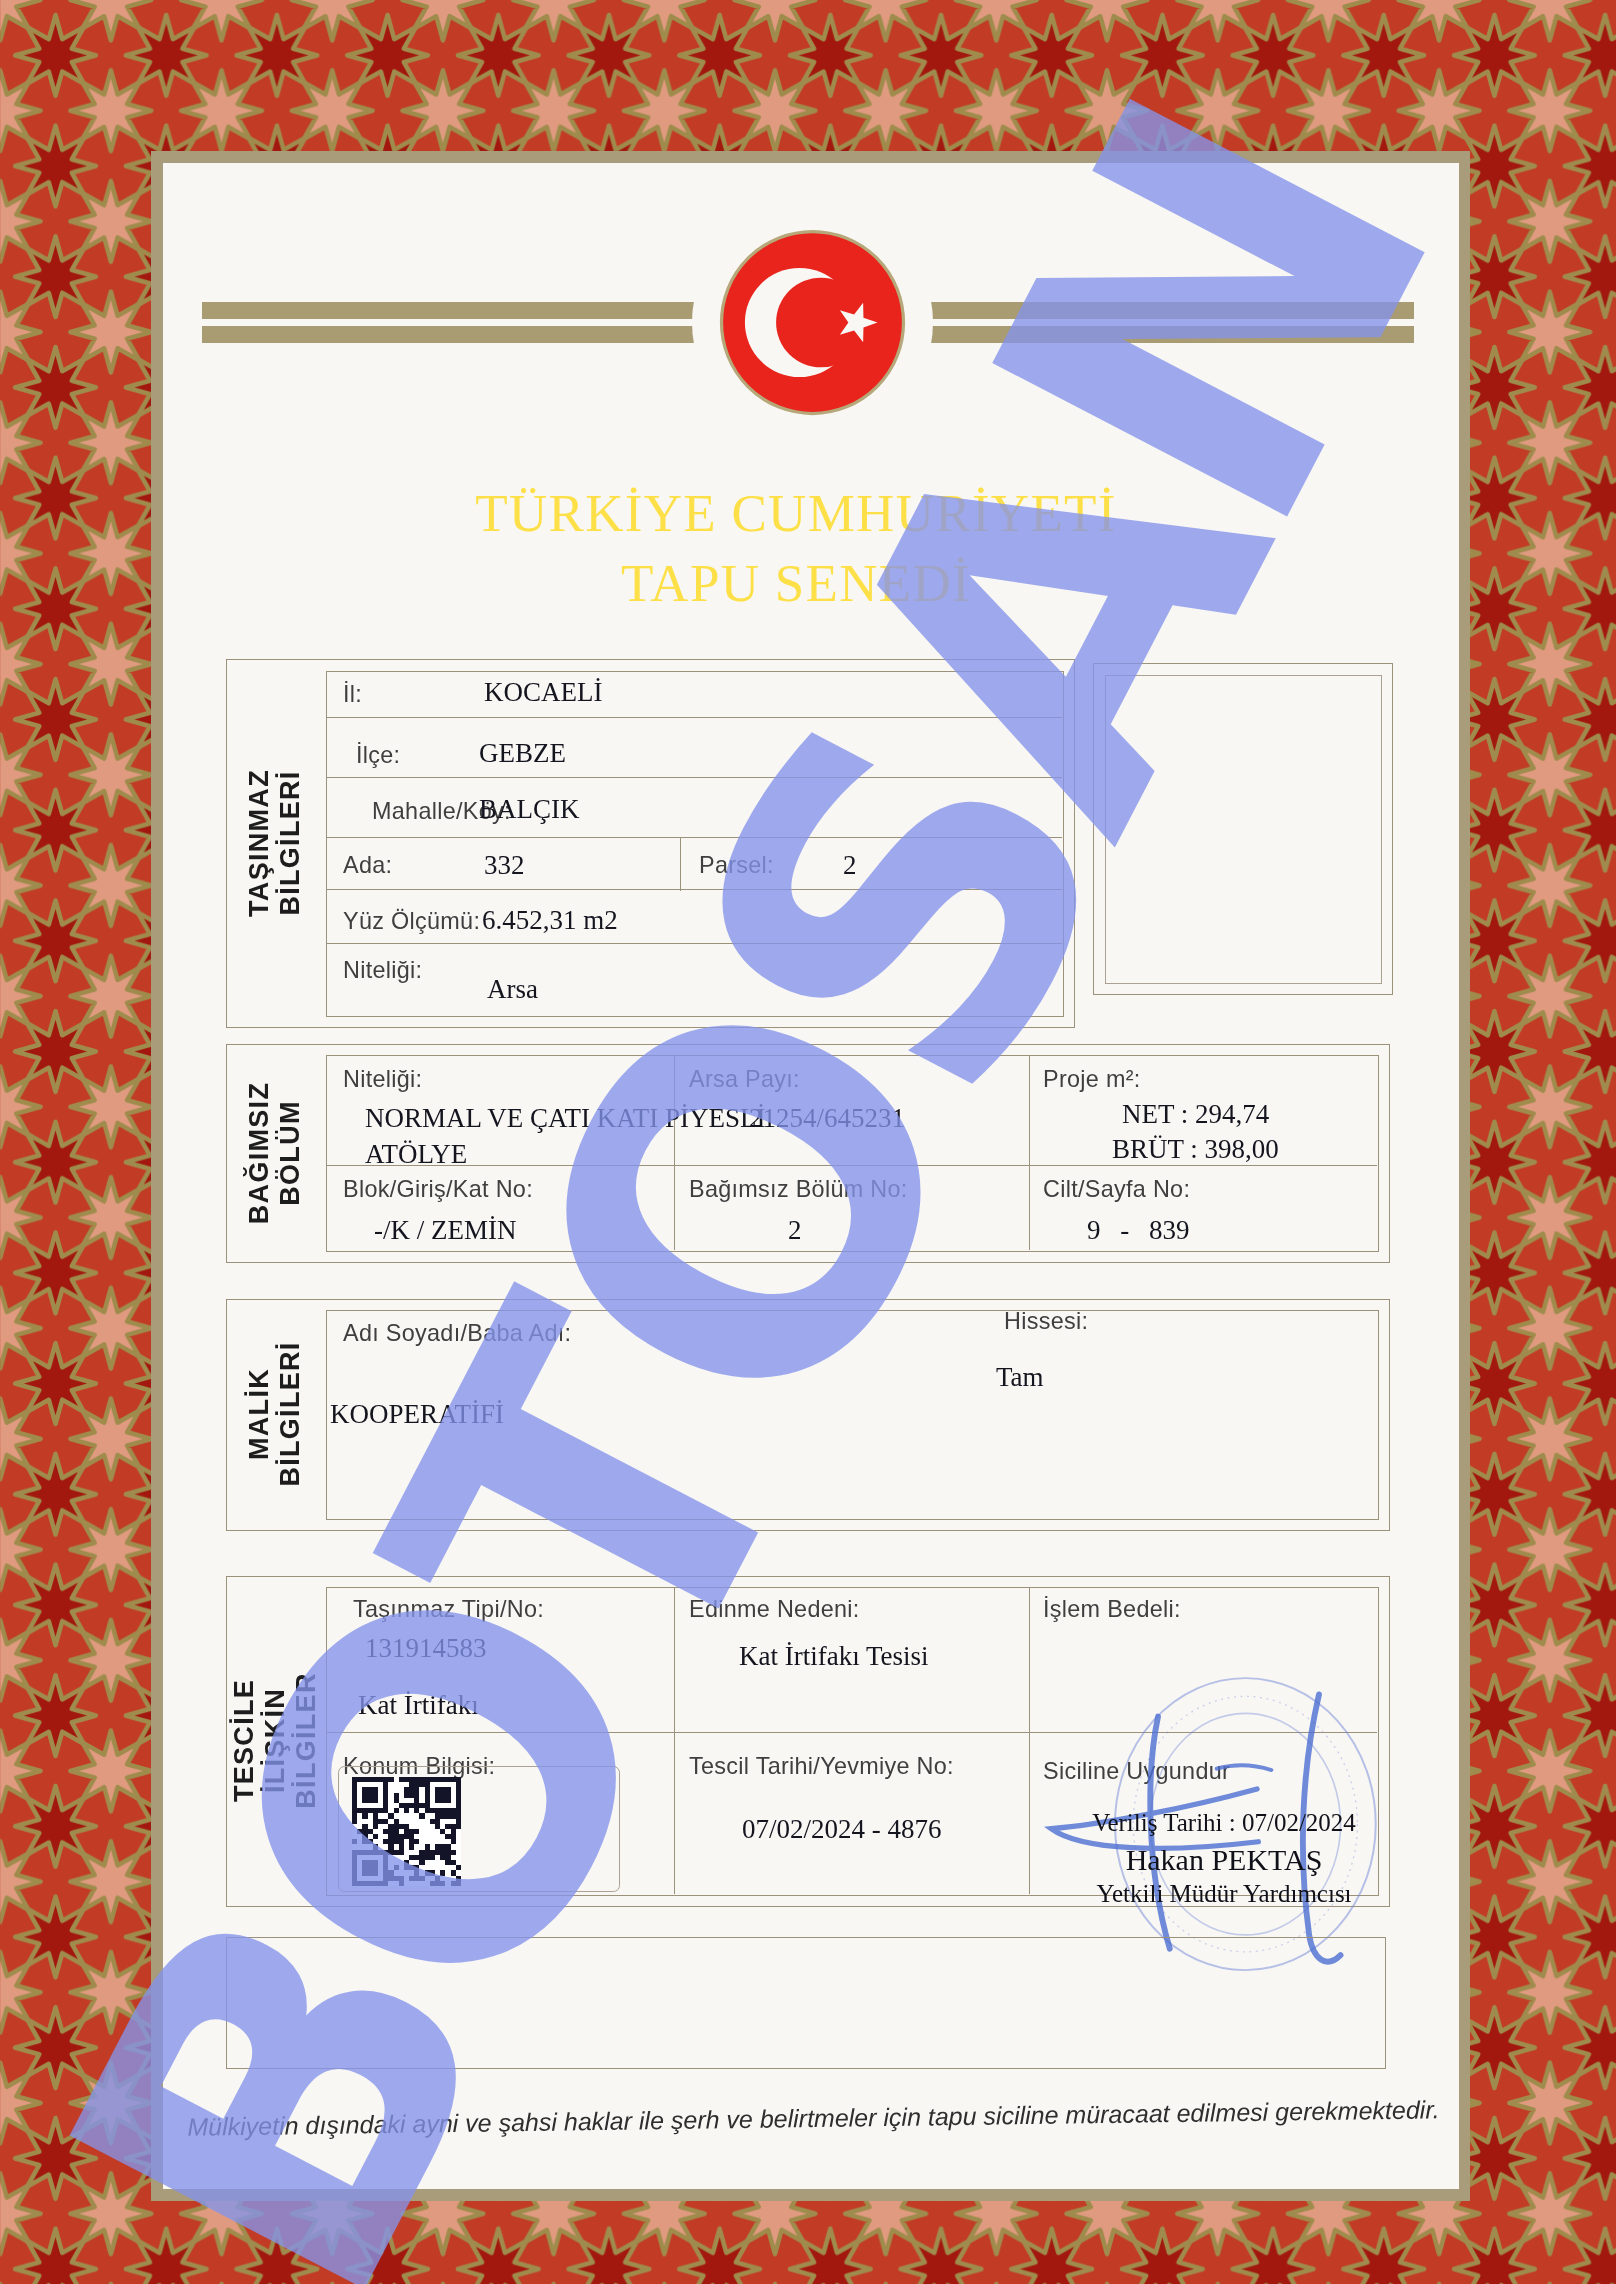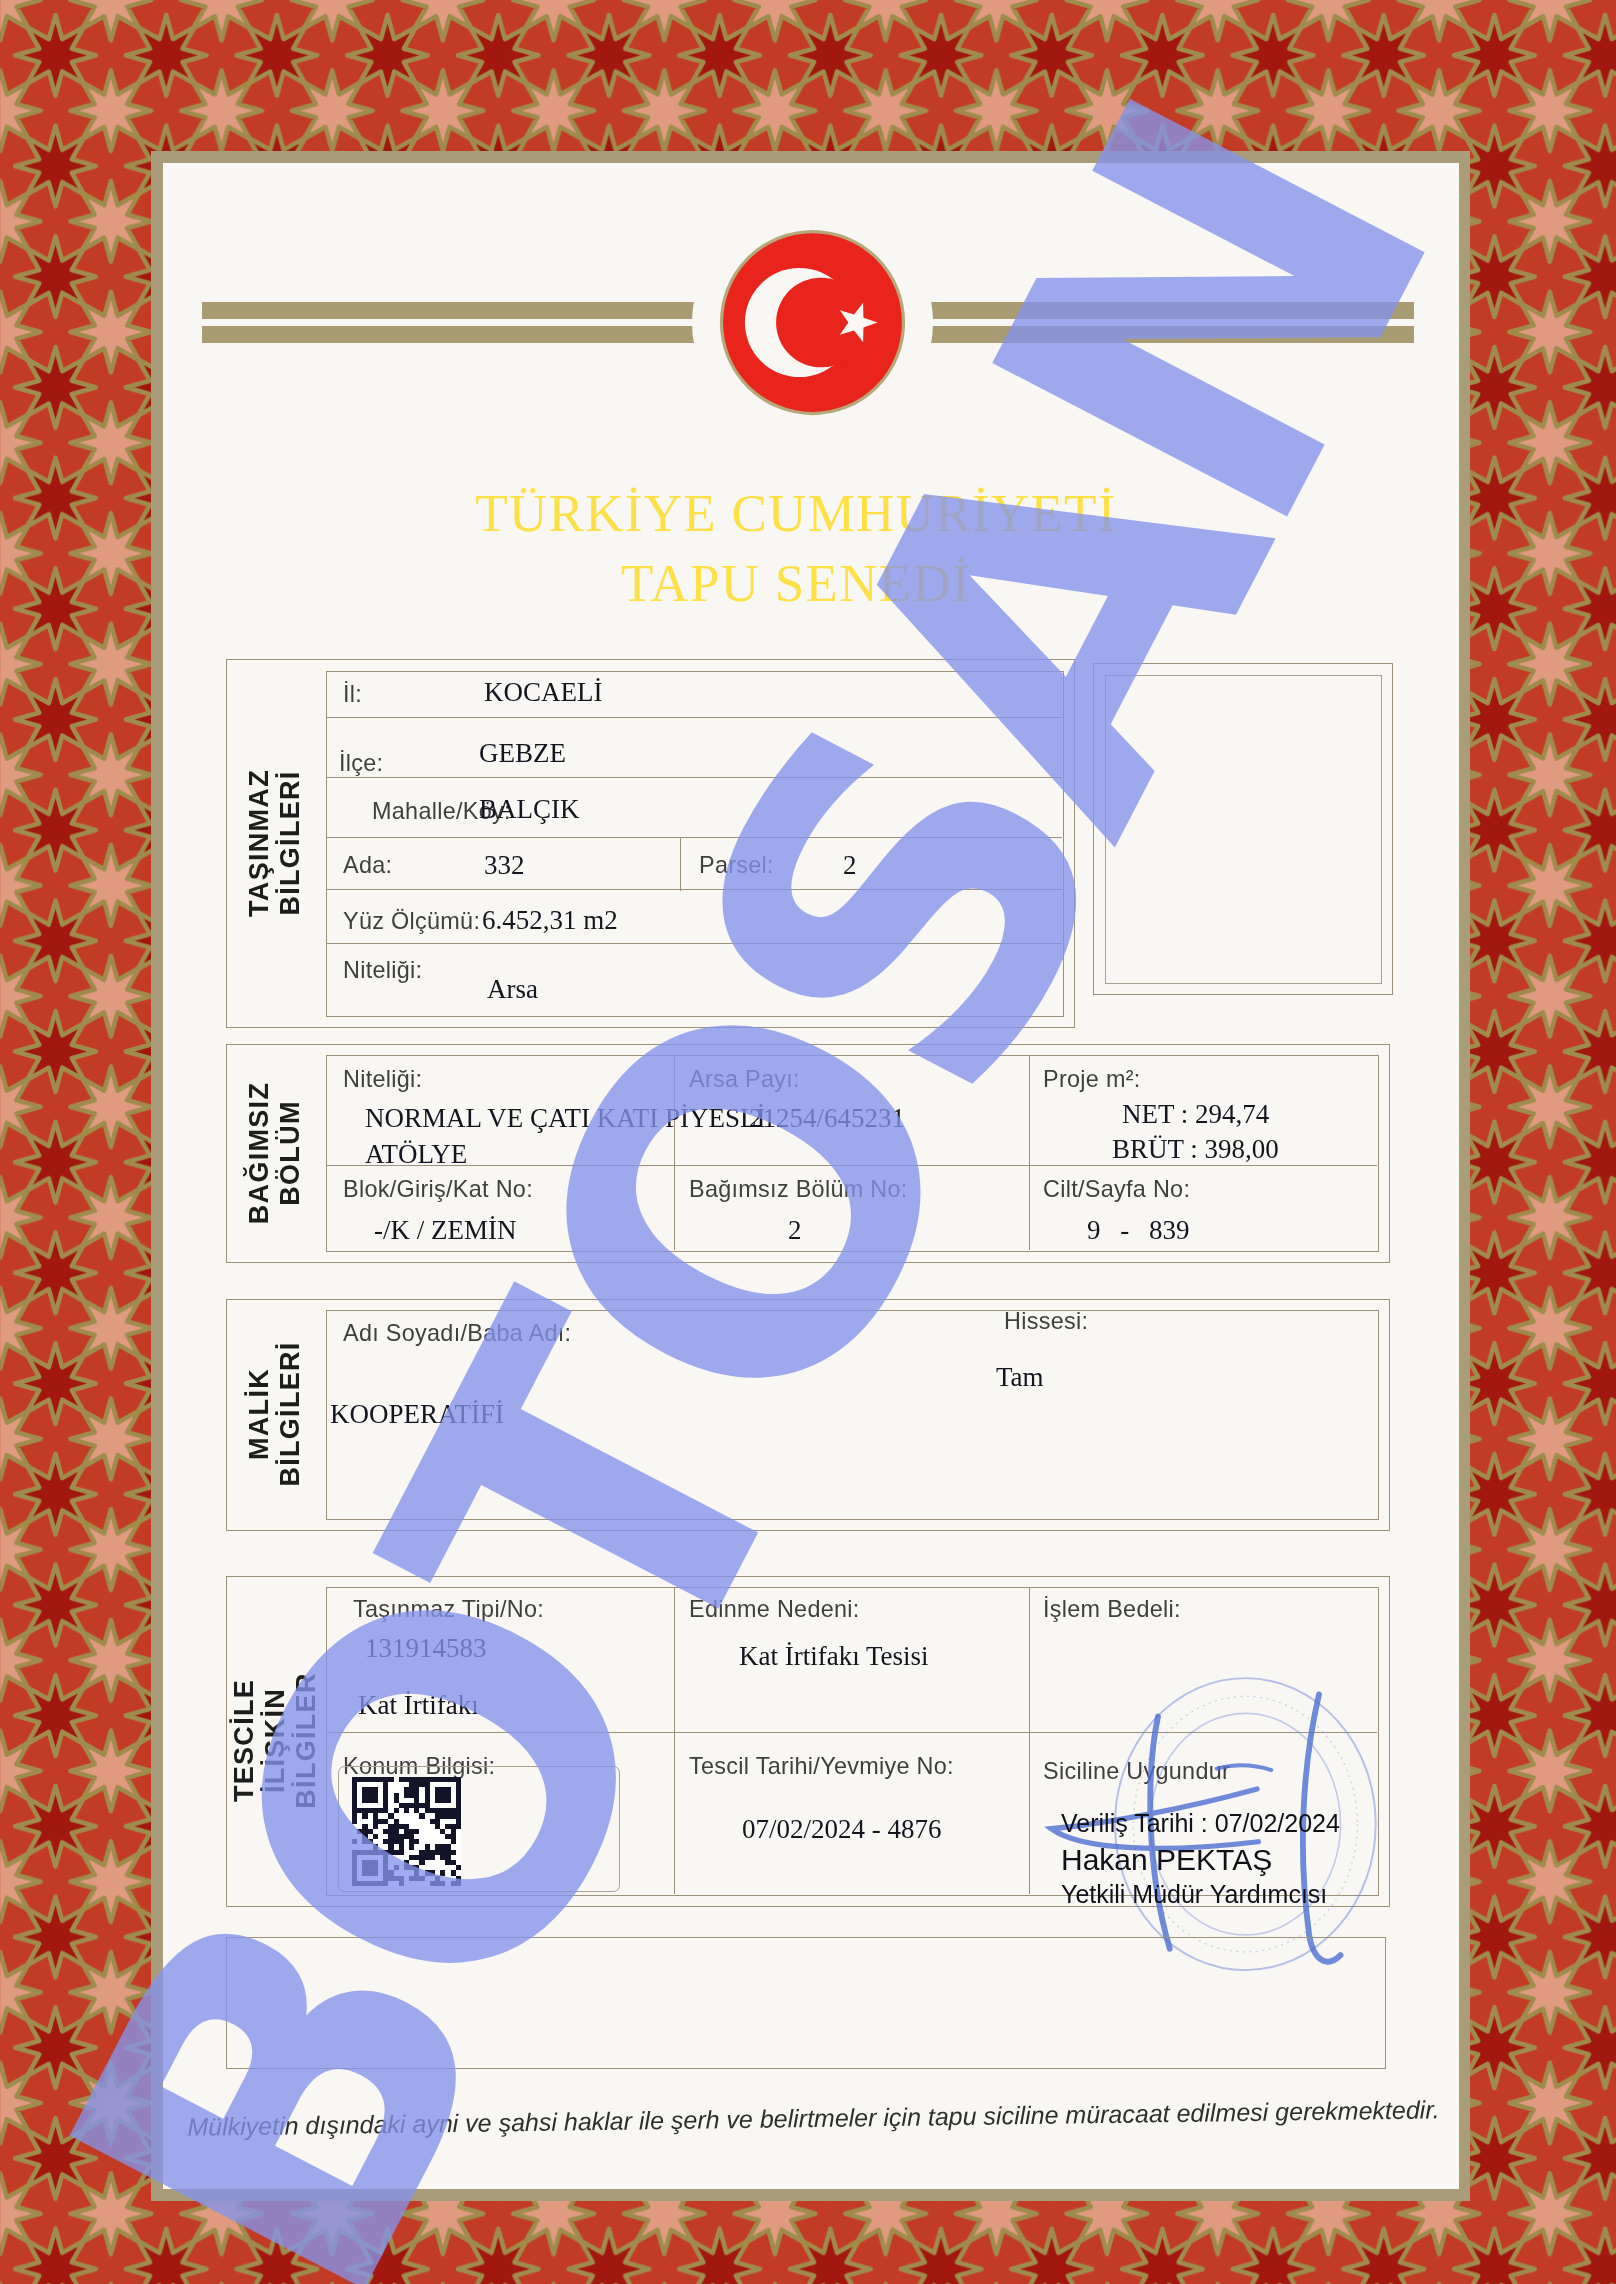--- a/index.html
+++ b/index.html
@@ -16,22 +16,22 @@
   .box{position:absolute;border:1.3px solid #9c917a;}
   .box.thin{border-width:0.7px;border-color:#aaa192;}
   .hline{position:absolute;height:1.3px;background:#9c917a;}
   .vline{position:absolute;width:1.3px;background:#9c917a;}
   .seclabel{position:absolute;display:flex;align-items:center;justify-content:center;}
   .seclabel span{transform:rotate(-90deg);white-space:pre-line;text-align:center;
          font-weight:bold;font-size:27px;line-height:31px;letter-spacing:1.3px;color:#1d1d1d;}
   .lbl{position:absolute;font-size:23.4px;color:#3f3f3f;letter-spacing:0.3px;white-space:nowrap;}
   .val{position:absolute;font-family:"Liberation Serif",serif;font-size:27px;color:#15151f;white-space:nowrap;}
   .val.sp{word-spacing:13px;}
-  .stamp-line{position:absolute;left:1061px;width:326px;
-         font-family:Liberation Sans, sans-serif;color:#101018;white-space:nowrap;}
+  .stamp-line{position:absolute;left:1061px;width:326px;text-align:center;
+         font-family:Liberation Serif, serif;color:#101018;white-space:nowrap;}
   .footer{position:absolute;left:182px;top:2104px;width:1263px;text-align:center;
          font-style:italic;font-size:25px;color:#2e2e2e;transform:rotate(-0.8deg);}
   .watermark{position:absolute;left:-425px;top:986px;width:2344px;height:456px;
          line-height:456px;text-align:center;transform:rotate(-62.5deg);
          font-family:"DejaVu Sans",sans-serif;font-weight:bold;font-size:456px;
          letter-spacing:-19.5px;color:rgba(132,147,235,0.78);z-index:9;pointer-events:none;}
   .abs{position:absolute;}
 </style>
 </head>
 <body>
@@ -79,21 +79,21 @@
   <div class="hline" style="left:326px;top:837px;width:736px;"></div>
   <div class="hline" style="left:326px;top:889px;width:736px;"></div>
   <div class="hline" style="left:326px;top:943px;width:736px;"></div>
   <div class="vline" style="left:680px;top:837px;height:54px;"></div>
 
   <div class="box" style="left:1093px;top:663px;width:298px;height:330px;"></div>
   <div class="box thin" style="left:1105px;top:675px;width:275px;height:307px;"></div>
 
   <div class="lbl" style="left:343px;top:681px;">İl:</div>
   <div class="val" style="left:484px;top:677px;">KOCAELİ</div>
-  <div class="lbl" style="left:339px;top:742px;margin-top:8px;">İlçe:</div>
+  <div class="lbl" style="left:356px;top:742px;">İlçe:</div>
   <div class="val" style="left:479px;top:738px;">GEBZE</div>
   <div class="lbl" style="left:343px;top:798px;margin-left:29px;">Mahalle/Köy:</div>
   <div class="val" style="left:479px;top:794px;">BALÇIK</div>
   <div class="lbl" style="left:343px;top:852px;">Ada:</div>
   <div class="val" style="left:484px;top:850px;">332</div>
   <div class="lbl" style="left:699px;top:852px;">Parsel:</div>
   <div class="val" style="left:843px;top:850px;">2</div>
   <div class="lbl" style="left:343px;top:908px;">Yüz Ölçümü:</div>
   <div class="val" style="left:482px;top:905px;">6.452,31 m2</div>
   <div class="lbl" style="left:343px;top:957px;">Niteliği:</div>

